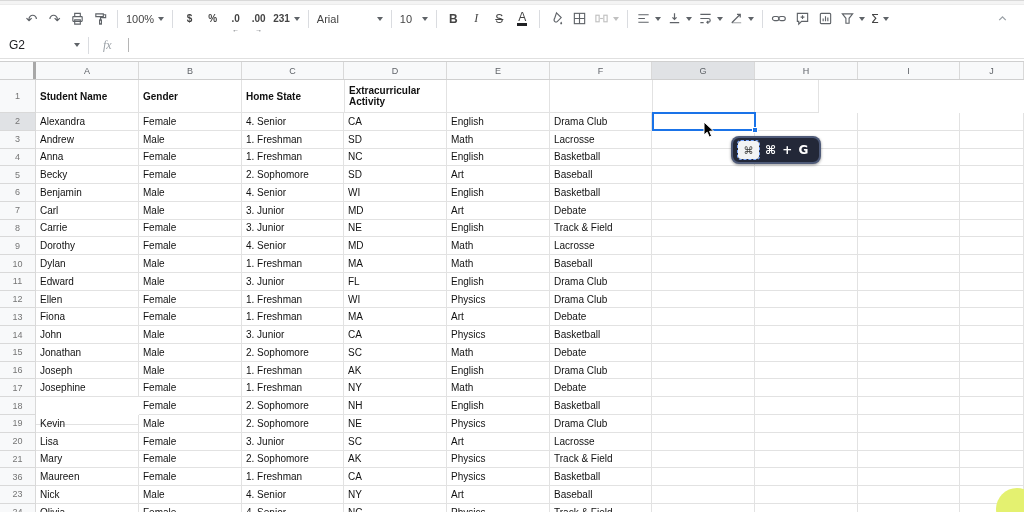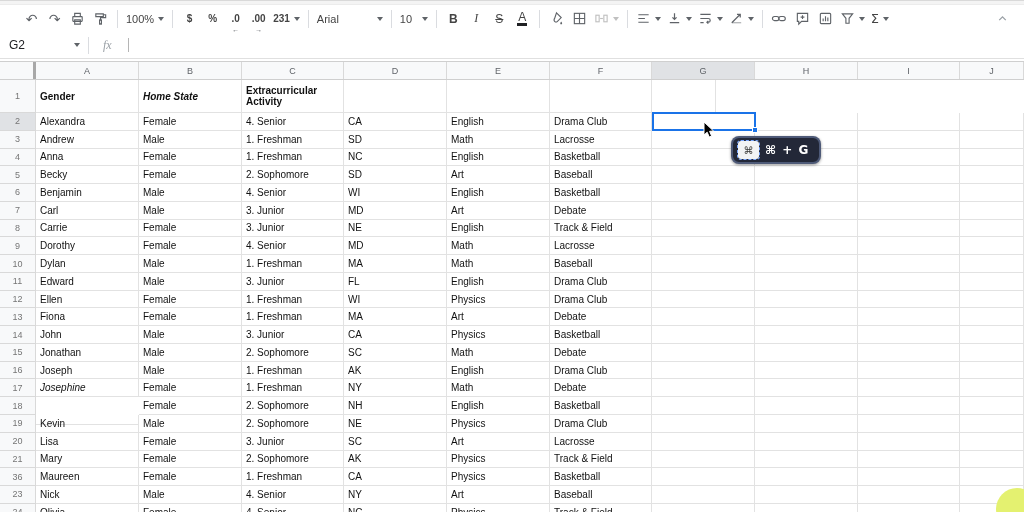--- a/index.html
+++ b/index.html
@@ -244,22 +244,23 @@
         <div class="col-h" style="width: 103px;">E</div>
         <div class="col-h" style="width: 102px;">F</div>
         <div class="col-h sel" style="width: 103px;">G</div>
         <div class="col-h" style="width: 103px;">H</div>
         <div class="col-h" style="width: 102px;">I</div>
         <div class="col-h" style="width: 64px;">J</div>
       </div>
     <div id="rows">
         <div class="row row1">
           <div class="gutter">1</div>
+          <div class="cell" style="width: 103px;">Student Name</div>
           <div class="cell" style="width: 103px;">Gender</div>
-          <div class="cell" style="width: 103px; font-style: italic;">Home State</div>
+          <div class="cell" style="width: 103px;">Home State</div>
           <div class="cell" style="width: 102px;">Extracurricular Activity</div>
           <div class="cell" style="width: 103px;"></div>
           <div class="cell" style="width: 103px;"></div>
           <div class="cell" style="width: 102px;"></div>
           <div class="cell" style="width: 64px;"></div>
         </div>
         <div class="row">
           <div class="gutter sel">2</div>
           <div class="cell" style="width: 103px;">Alexandra</div>
           <div class="cell" style="width: 103px;">Female</div>
@@ -449,21 +450,21 @@
           <div class="cell" style="width: 103px;">AK</div>
           <div class="cell" style="width: 103px;">English</div>
           <div class="cell" style="width: 102px;">Drama Club</div>
           <div class="cell" style="width: 103px;"></div>
           <div class="cell" style="width: 103px;"></div>
           <div class="cell" style="width: 102px;"></div>
           <div class="cell" style="width: 64px;"></div>
         </div>
         <div class="row">
           <div class="gutter">17</div>
-          <div class="cell" style="width: 103px; font-style: italic;">Josephine</div>
+          <div class="cell" style="width: 103px;">Josephine</div>
           <div class="cell" style="width: 103px;">Female</div>
           <div class="cell" style="width: 102px;">1. Freshman</div>
           <div class="cell" style="width: 103px;">NY</div>
           <div class="cell" style="width: 103px;">Math</div>
           <div class="cell" style="width: 102px;">Debate</div>
           <div class="cell" style="width: 103px;"></div>
           <div class="cell" style="width: 103px;"></div>
           <div class="cell" style="width: 102px;"></div>
           <div class="cell" style="width: 64px;"></div>
         </div>

